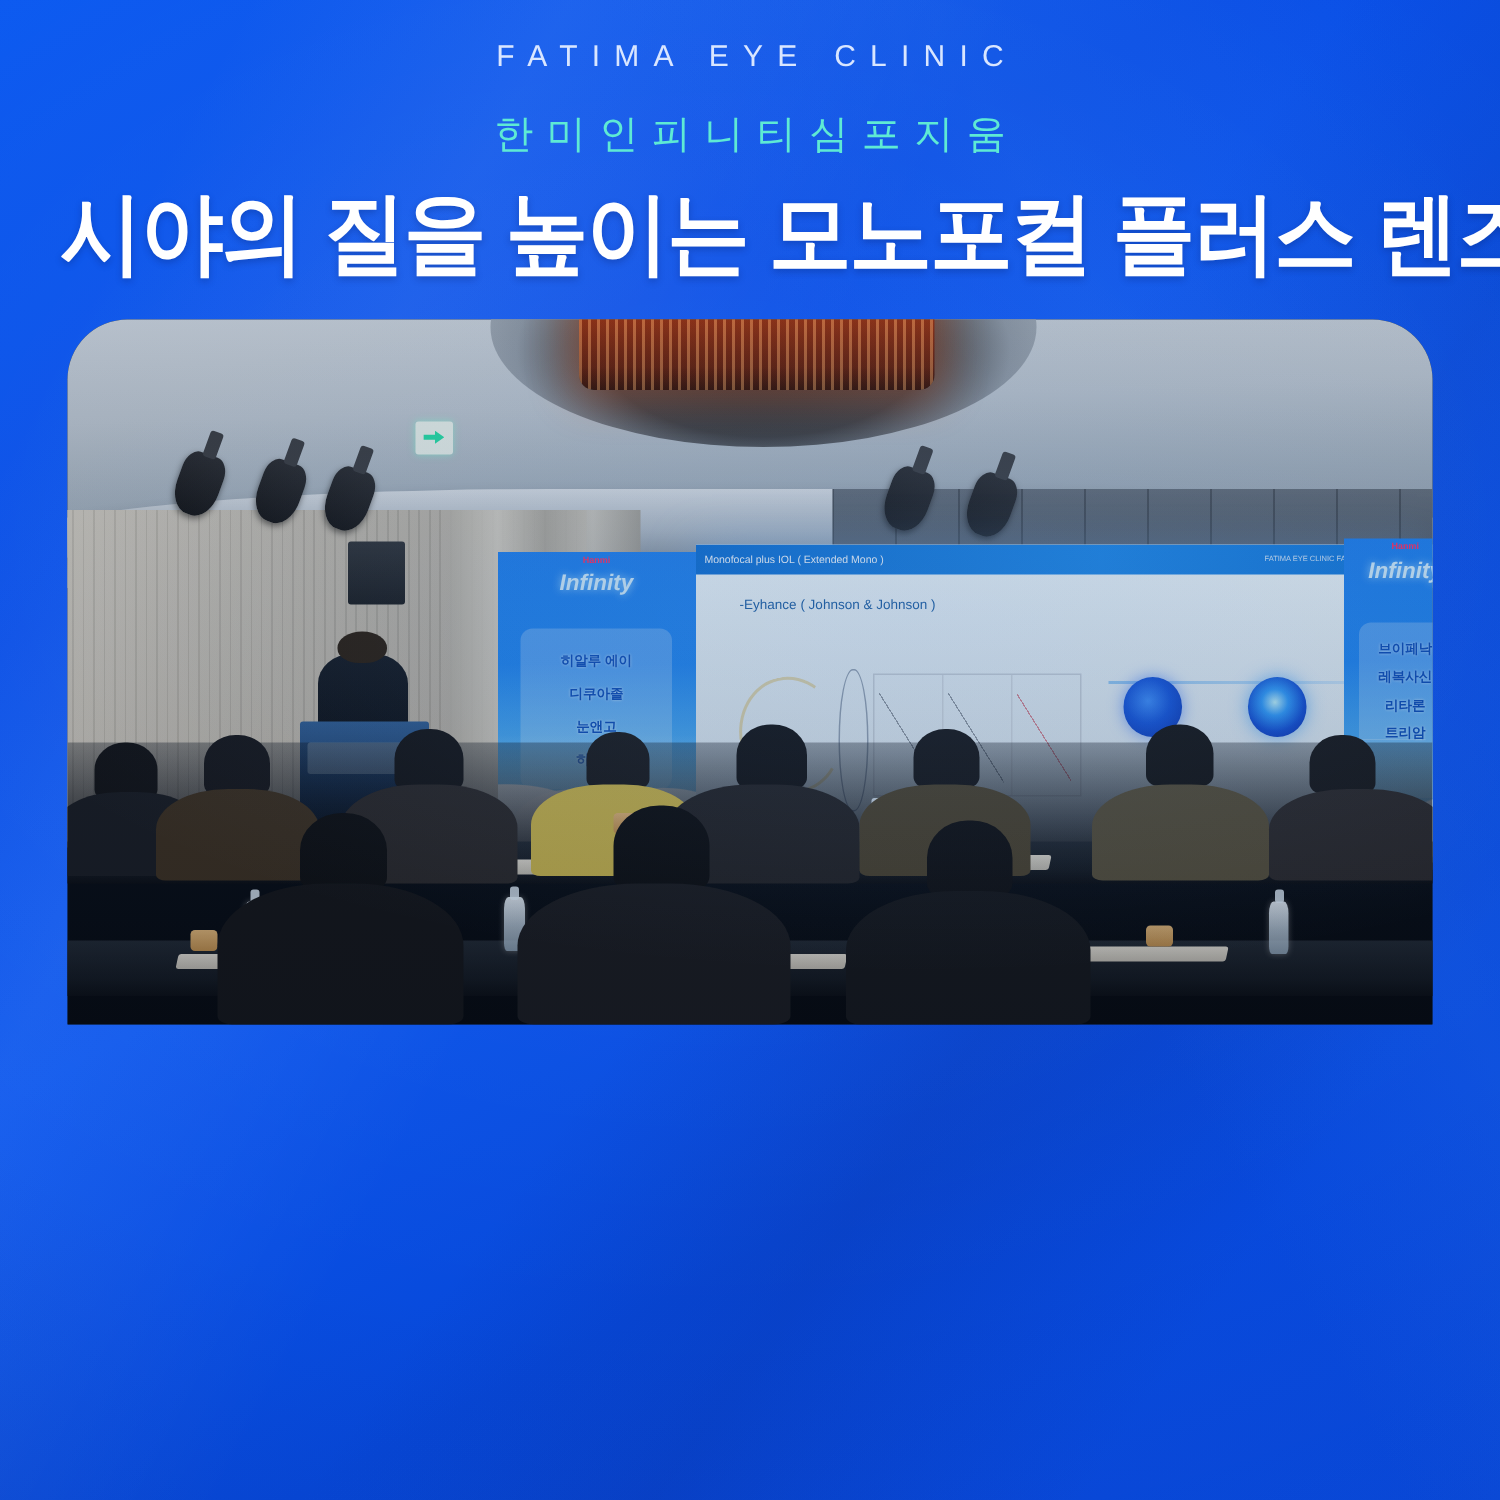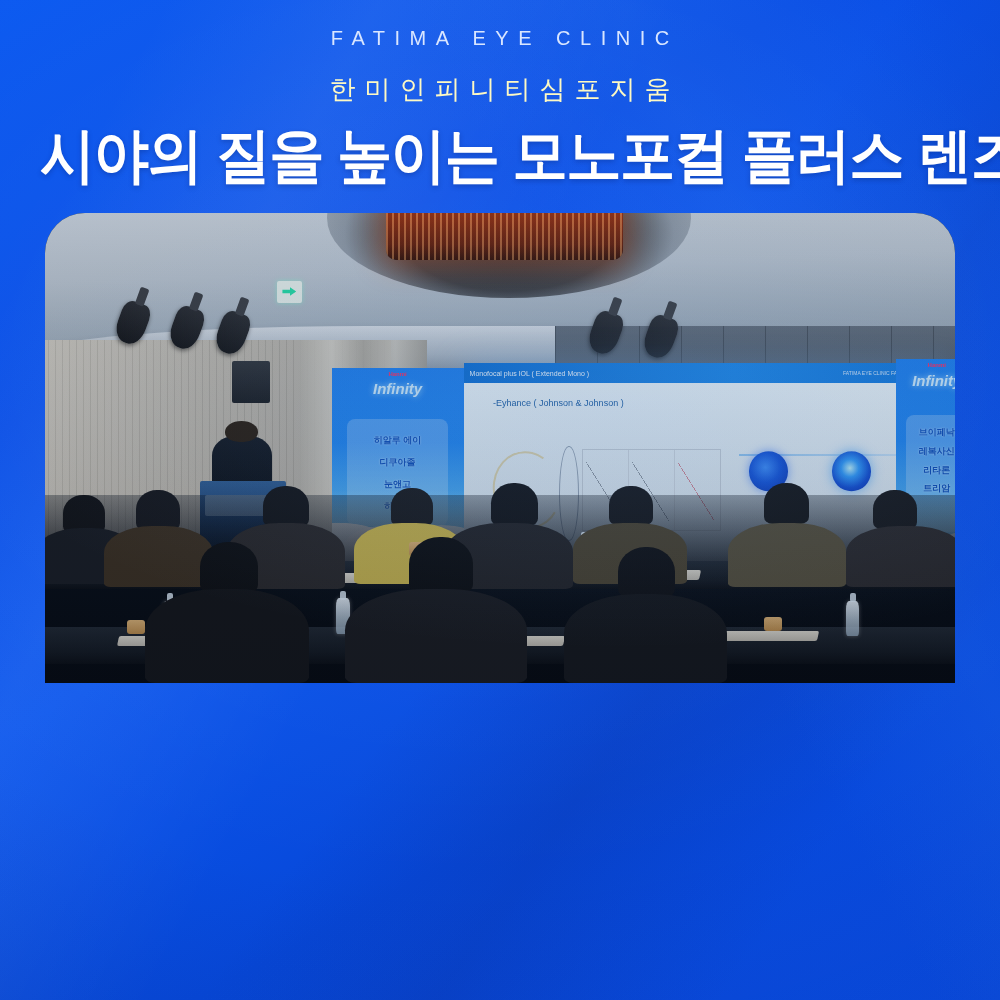--- a/index.html
+++ b/index.html
@@ -62,21 +62,21 @@
     text-align: center;
     color: #d9e6ff;
     font-size: 20px;
     font-weight: 400;
     letter-spacing: 9.5px;
     text-indent: 9.5px;
   }
   .subtitle {
     position: absolute; top: 68px; left: 0; right: 0;
     text-align: center;
-    color: #fef9c3;
+    color: #5eead4;
     font-size: 26px;
     font-weight: 500;
     letter-spacing: 9px;
     text-indent: 9px;
   }
   .title {
     position: absolute; top: 112px; left: 0; right: 0;
     text-align: center;
     color: #ffffff;
     font-size: 60px;

